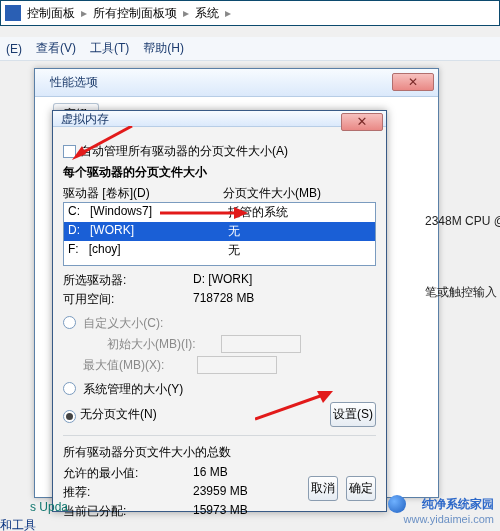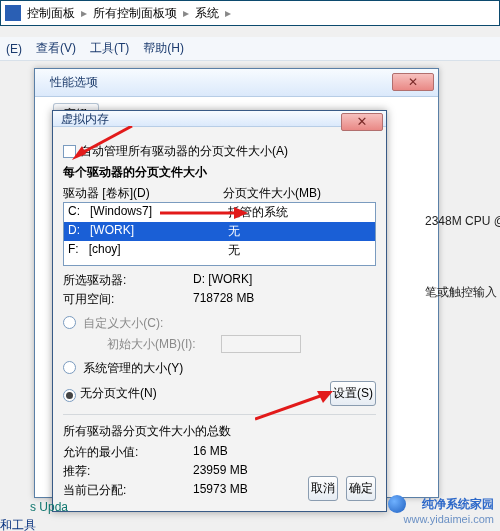--- a/index.html
+++ b/index.html
@@ -148,20 +148,24 @@
       </div>
 
     <div style="margin-top:6px;">
       <span class="radio"></span>
       <span class="dimmed">自定义大小(C):</span>
     </div>
     <div class="inline-indent dimmed">
         <span style="width:110px;margin-left:24px;">初始大小(MB)(I):</span>
         <span class="inbox"></span>
       </div>
+    <div class="inline-indent dimmed">
+        <span style="width:110px;">最大值(MB)(X):</span>
+        <span class="inbox"></span>
+      </div>
 
     <div style="margin-top:6px;">
       <span class="radio"></span>
       <span>系统管理的大小(Y)</span>
     </div>
     <div style="margin-top:4px; display:flex; align-items:center;">
       <span class="radio on"></span>
       <span>无分页文件(N)</span>
       <span style="flex:1"></span>
       <span class="btn">设置(S)</span>

